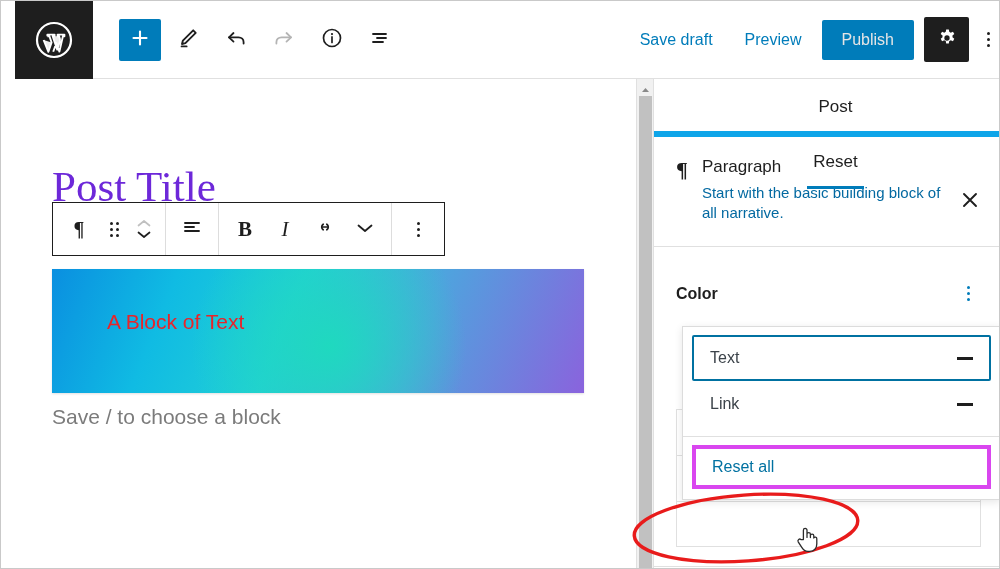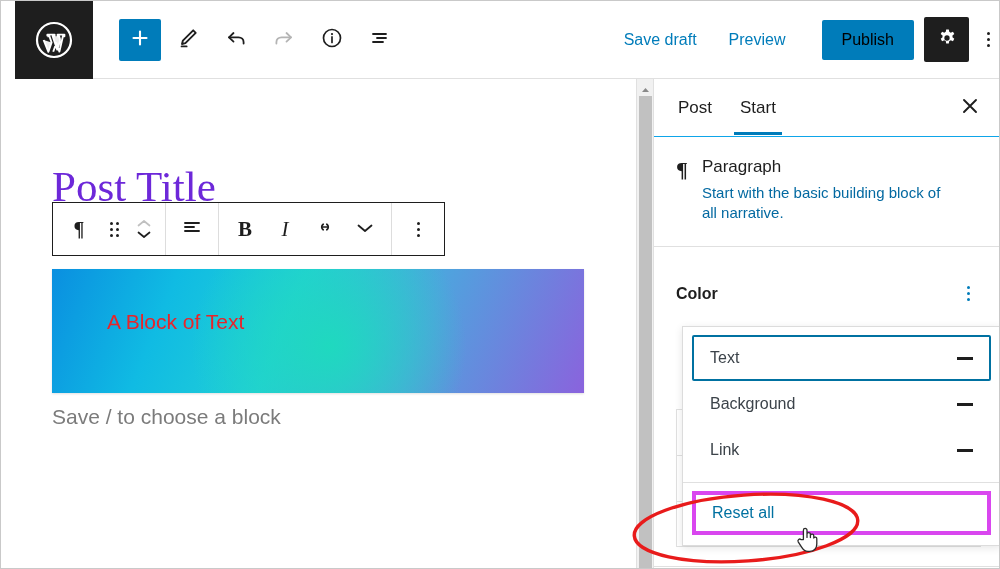--- a/index.html
+++ b/index.html
@@ -64,27 +64,27 @@
     color: #007cba;
     font-size: 16px;
     padding: 10px 16px;
     cursor: pointer;
     background: none; border: none;
     font-family: "Liberation Sans", sans-serif;
     white-space: nowrap;
   }
   .publish-btn {
     background: #007cba;
-    color: #000000;
+    color: #e5e5e5;
     font-size: 16px;
     padding: 11px 20px;
     border: none;
     border-radius: 2px;
     cursor: pointer;
-    margin-left: 20px;
+    margin-left: 4px;
     font-family: "Liberation Sans", sans-serif;
   }
   .gear-btn {
     width: 45px; height: 45px;
     background: #1e1e1e;
     border-radius: 2px;
     display: flex; align-items: center; justify-content: center;
     margin-left: 10px;
     cursor: pointer;
   }
@@ -198,23 +198,24 @@
     position: absolute;
     top: 78px; left: 652px;
     width: 348px; height: 491px;
     background: #fff;
     border-left: 1px solid #e0e0e0;
     overflow: hidden;
   }
   .sb-tabs {
     position: relative;
     height: 58px;
-    border-bottom: 1px solid #0ea5e9;
-    display: flex; align-items: center;
-    padding-left: 10px;
+    border-bottom: 6px solid #0ea5e9;
+    display: flex; align-items: center;
+    padding-left: 16px;
+    flex-direction: column;
   }
   .sb-tab {
     font-size: 17px;
     color: #1e1e1e;
     padding: 18px 14px 17px;
     cursor: pointer;
     position: relative;
   }
   .sb-tab.active::after {
     content: "";
@@ -528,21 +529,21 @@
           </svg>
       </span>
     </div>
     <div class="scroll-thumb"></div>
   </div>
 
   <div class="sidebar">
 
     <div class="sb-tabs">
       <div class="sb-tab">Post</div>
-      <div class="sb-tab active">Start</div>
+      <div class="sb-tab active">Reset</div>
       <div class="sb-close">
         <span>
           <svg width="22" height="22" viewBox="0 0 22 22">
             <path d="M5 5 L17 17 M17 5 L5 17" stroke="#1e1e1e" stroke-width="1.9" stroke-linecap="round"></path>
           </svg>
         </span>
       </div>
     </div>
 
     <div class="sb-blockinfo">
@@ -571,24 +572,20 @@
     </div>
     <div class="under-divider"></div>
   </div>
 
   <div class="dropdown">
     <div class="dd-item focused">
       <span>Text</span>
       <span class="dd-dash"></span>
     </div>
     <div class="dd-item">
-      <span>Background</span>
-      <span class="dd-dash"></span>
-    </div>
-    <div class="dd-item">
       <span>Link</span>
       <span class="dd-dash"></span>
     </div>
     <div class="dd-sep"></div>
     <div class="dd-reset">Reset all</div>
   </div>
 
   <div class="annot">
     <svg width="255" height="76" viewBox="0 0 255 76">
       <ellipse cx="118" cy="38" rx="112" ry="33" fill="none" stroke="#e81b1b" stroke-width="3.4" transform="rotate(-4 118 38)"></ellipse>

